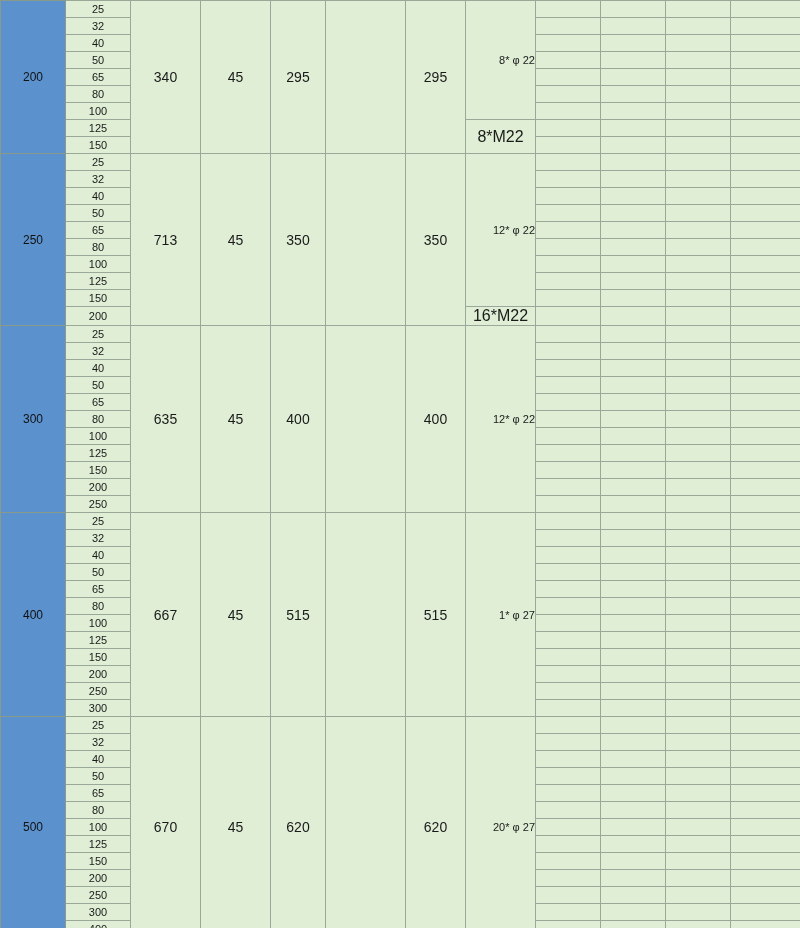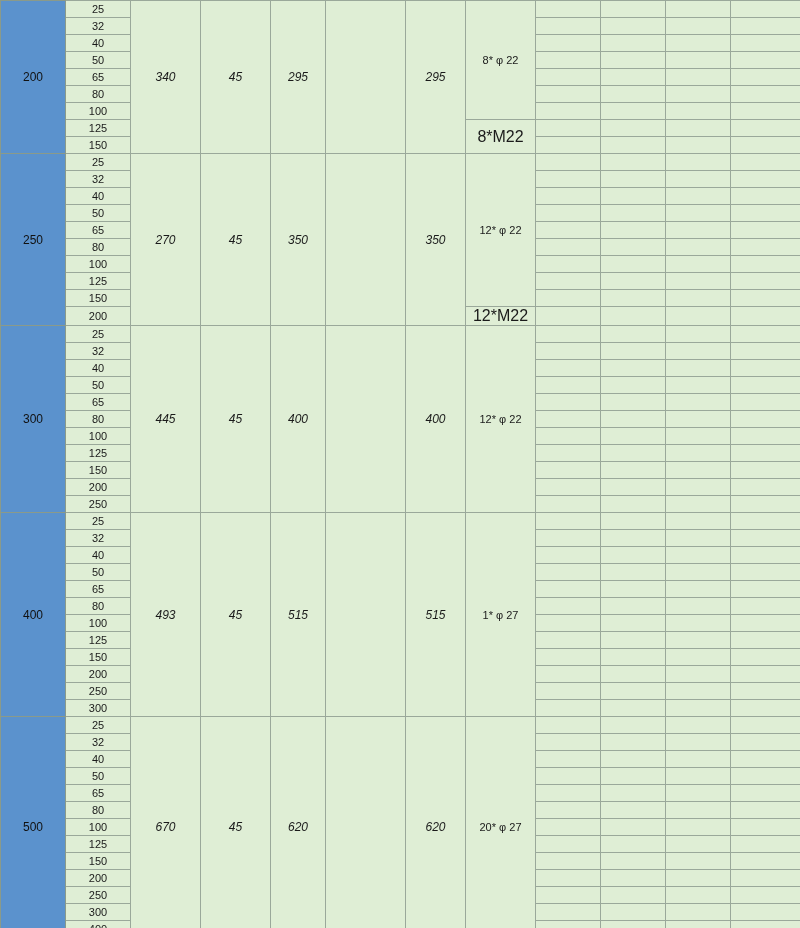--- a/index.html
+++ b/index.html
@@ -34,26 +34,26 @@
     background: #5b92cd;
     color: #111111;
     font-size: 12px;
     border-color: #8a9a8a;
   }
   #spec-table td.size-cell {
     font-size: 11px;
     height: 16px;
   }
   #spec-table td.val-cell {
-    font-size: 12px;
-    font-style: italic;
+    font-size: 14px;
   }
   #spec-table td.bolt-top {
     font-size: 11px;
     vertical-align: middle;
+    text-align: right;
   }
   #spec-table td.bolt-bottom {
     font-size: 16px;
     vertical-align: middle;
   }
   #spec-table td.blank-cell {
     background: #dfeed5;
   }
   .grp-sep td {
     border-top: 2px solid #8a9a8a;
@@ -145,21 +145,21 @@
       <tr>
         <td class="size-cell">150</td>
         <td class="blank-cell"></td>
         <td class="blank-cell"></td>
         <td class="blank-cell"></td>
         <td class="blank-cell"></td>
       </tr>
       <tr class="grp-sep">
         <td class="dn-cell" rowspan="10">250</td>
         <td class="size-cell">25</td>
-        <td class="val-cell" rowspan="10">270</td>
+        <td class="val-cell" rowspan="10">713</td>
         <td class="val-cell" rowspan="10">45</td>
         <td class="val-cell" rowspan="10">350</td>
         <td class="val-cell" rowspan="10"></td>
         <td class="val-cell" rowspan="10">350</td>
         <td class="bolt-top" rowspan="9">12* φ 22</td>
         <td class="blank-cell"></td>
         <td class="blank-cell"></td>
         <td class="blank-cell"></td>
         <td class="blank-cell"></td>
       </tr>
@@ -214,30 +214,30 @@
       </tr>
       <tr>
         <td class="size-cell">150</td>
         <td class="blank-cell"></td>
         <td class="blank-cell"></td>
         <td class="blank-cell"></td>
         <td class="blank-cell"></td>
       </tr>
       <tr>
         <td class="size-cell">200</td>
-        <td class="bolt-bottom" rowspan="1">12*M22</td>
+        <td class="bolt-bottom" rowspan="1">16*M22</td>
         <td class="blank-cell"></td>
         <td class="blank-cell"></td>
         <td class="blank-cell"></td>
         <td class="blank-cell"></td>
       </tr>
       <tr class="grp-sep">
         <td class="dn-cell" rowspan="11">300</td>
         <td class="size-cell">25</td>
-        <td class="val-cell" rowspan="11">445</td>
+        <td class="val-cell" rowspan="11">635</td>
         <td class="val-cell" rowspan="11">45</td>
         <td class="val-cell" rowspan="11">400</td>
         <td class="val-cell" rowspan="11"></td>
         <td class="val-cell" rowspan="11">400</td>
         <td class="bolt-top" rowspan="11">12* φ 22</td>
         <td class="blank-cell"></td>
         <td class="blank-cell"></td>
         <td class="blank-cell"></td>
         <td class="blank-cell"></td>
       </tr>
@@ -307,21 +307,21 @@
       <tr>
         <td class="size-cell">250</td>
         <td class="blank-cell"></td>
         <td class="blank-cell"></td>
         <td class="blank-cell"></td>
         <td class="blank-cell"></td>
       </tr>
       <tr class="grp-sep">
         <td class="dn-cell" rowspan="12">400</td>
         <td class="size-cell">25</td>
-        <td class="val-cell" rowspan="12">493</td>
+        <td class="val-cell" rowspan="12">667</td>
         <td class="val-cell" rowspan="12">45</td>
         <td class="val-cell" rowspan="12">515</td>
         <td class="val-cell" rowspan="12"></td>
         <td class="val-cell" rowspan="12">515</td>
         <td class="bolt-top" rowspan="12">1* φ 27</td>
         <td class="blank-cell"></td>
         <td class="blank-cell"></td>
         <td class="blank-cell"></td>
         <td class="blank-cell"></td>
       </tr>

